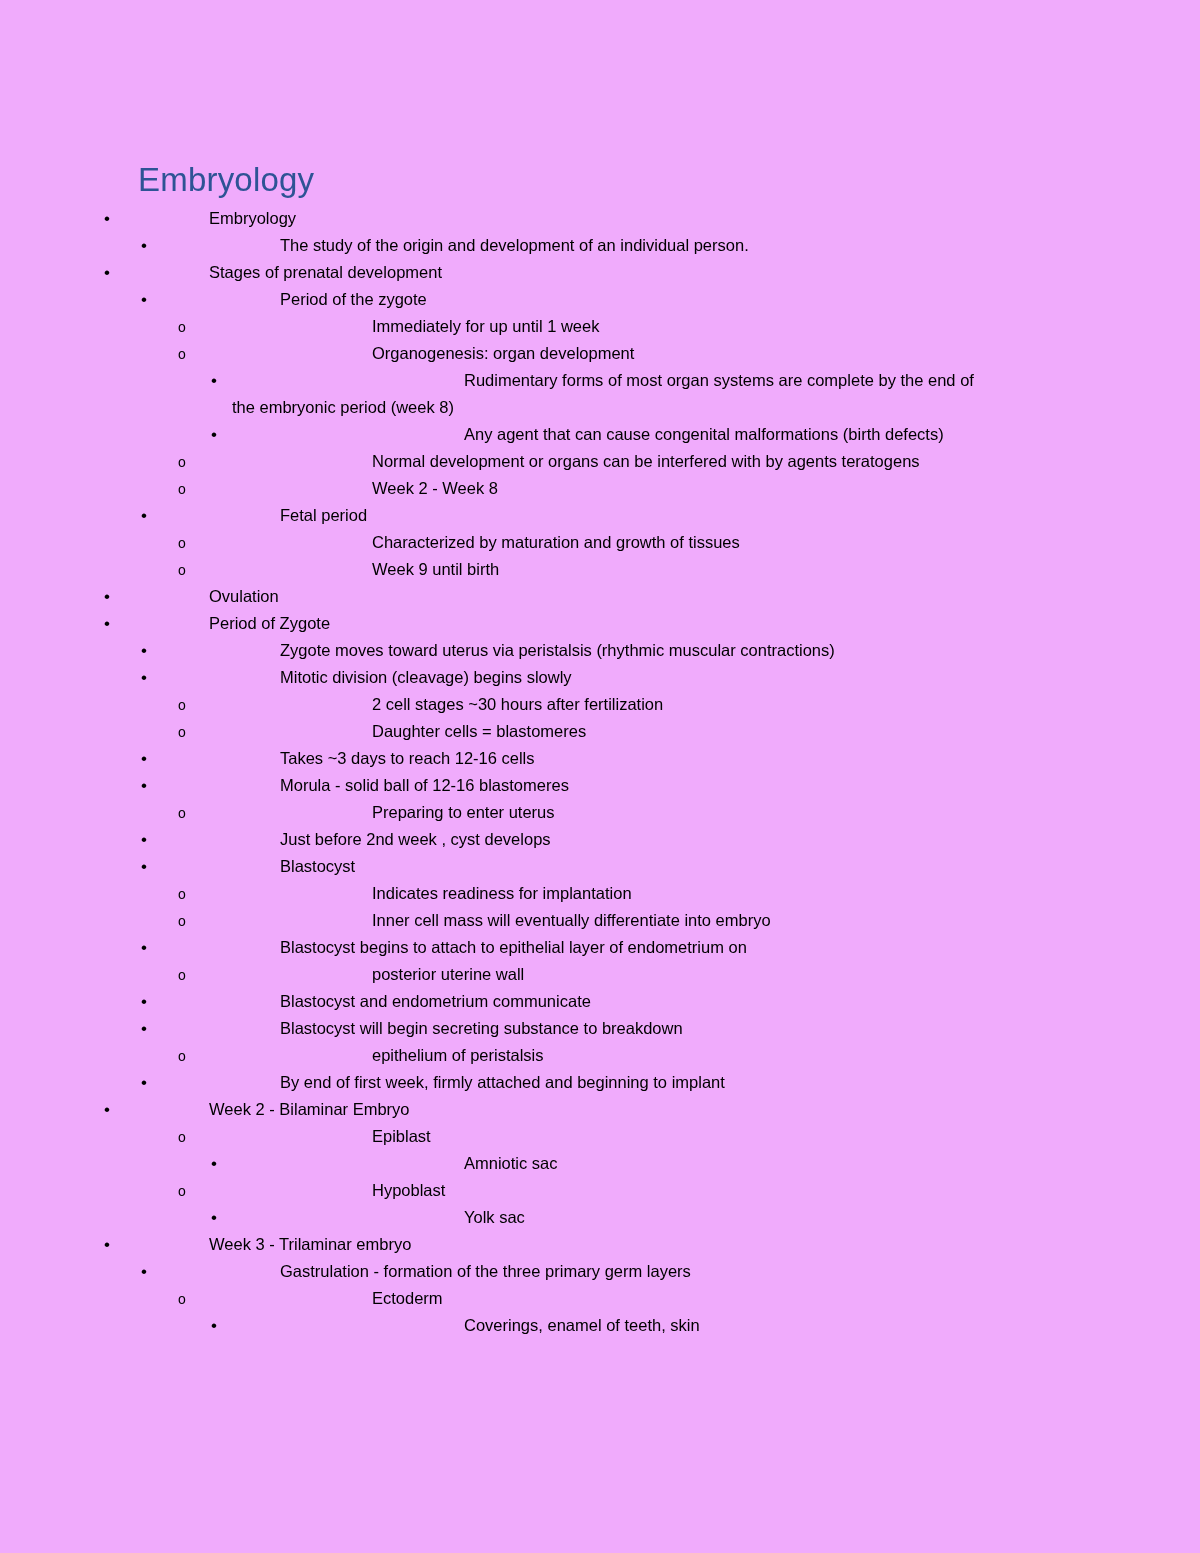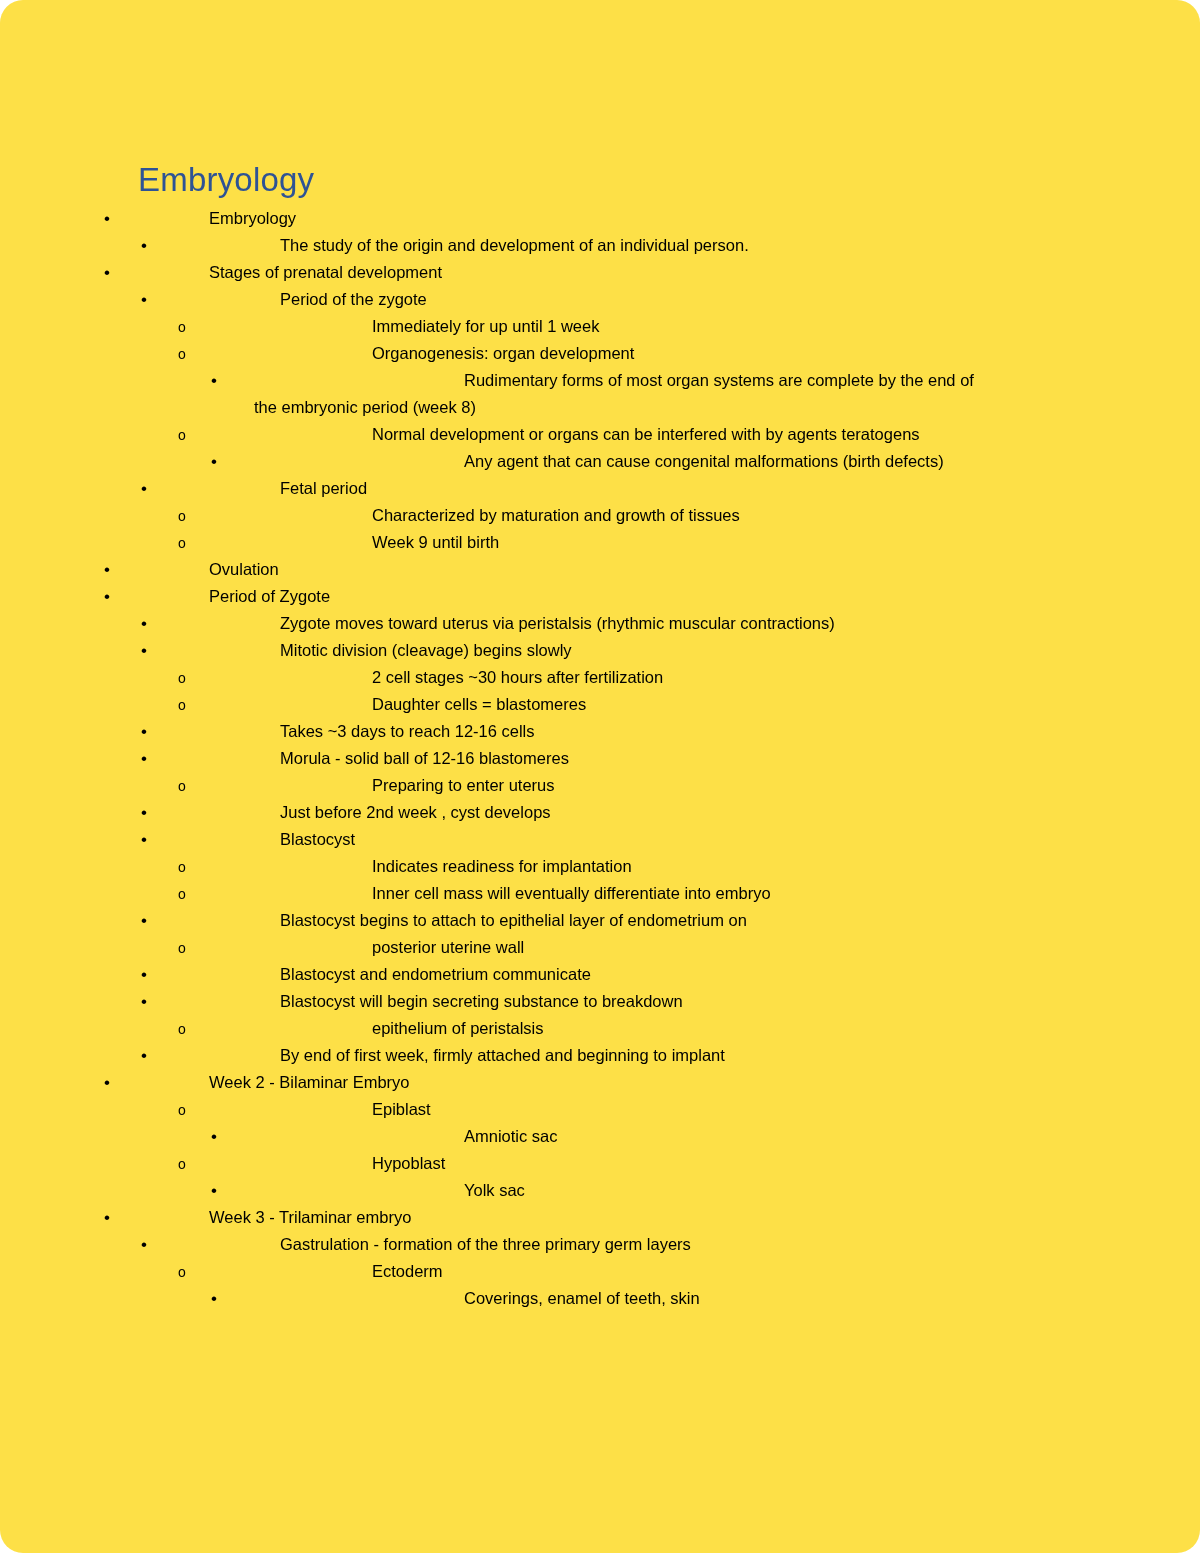--- a/index.html
+++ b/index.html
@@ -9,24 +9,23 @@
     background: #ffffff;
   }
   body {
     font-family: "Liberation Sans", sans-serif;
     color: #000000;
   }
   .page {
     position: relative;
     width: 1200px;
     height: 1553px;
-    background: #fde047;
+    background: #f0abfc;
     overflow: hidden;
     box-sizing: border-box;
-    border-radius: 23px;
   }
   .doc-title {
     position: absolute;
     left: 138px;
     top: 160px;
     font-size: 33px;
     line-height: 40px;
     font-weight: 400;
     color: #2e5395;
     letter-spacing: 0.2px;
@@ -69,21 +68,21 @@
   .lv2 > .bullet { left: 141px; }
   .lv2 > .txt    { left: 280px; text-align: center; }
 
   .lv3 > .bullet { left: 178px; }
   .lv3 > .txt    { left: 372px; }
 
   .lv4 > .bullet { left: 211px; }
   .lv4 > .txt    { left: 424px; margin-left: 40px; }
 
   
-  .cont > .txt   { left: 254px; }
+  .cont > .txt   { left: 232px; }
 </style>
 </head>
 <body>
 
 <div class="page">
 
   <div class="doc-title">Embryology</div>
 
   <div class="outline">
       <div class="line lv1">
@@ -110,27 +109,31 @@
         <span class="bullet circ"></span>
         <span class="txt">Organogenesis: organ development</span>
       </div>
       <div class="line lv4">
         <span class="bullet disc"></span>
         <span class="txt">Rudimentary forms of most organ systems are complete by the end of</span>
       </div>
       <div class="line cont">
         <span class="txt">the embryonic period (week 8)</span>
       </div>
+      <div class="line lv4">
+        <span class="bullet disc"></span>
+        <span class="txt">Any agent that can cause congenital malformations (birth defects)</span>
+      </div>
       <div class="line lv3">
         <span class="bullet circ"></span>
         <span class="txt">Normal development or organs can be interfered with by agents teratogens</span>
       </div>
-      <div class="line lv4">
-        <span class="bullet disc"></span>
-        <span class="txt">Any agent that can cause congenital malformations (birth defects)</span>
+      <div class="line lv3">
+        <span class="bullet circ"></span>
+        <span class="txt">Week 2 - Week 8</span>
       </div>
       <div class="line lv2">
         <span class="bullet disc"></span>
         <span class="txt">Fetal period</span>
       </div>
       <div class="line lv3">
         <span class="bullet circ"></span>
         <span class="txt">Characterized by maturation and growth of tissues</span>
       </div>
       <div class="line lv3">

